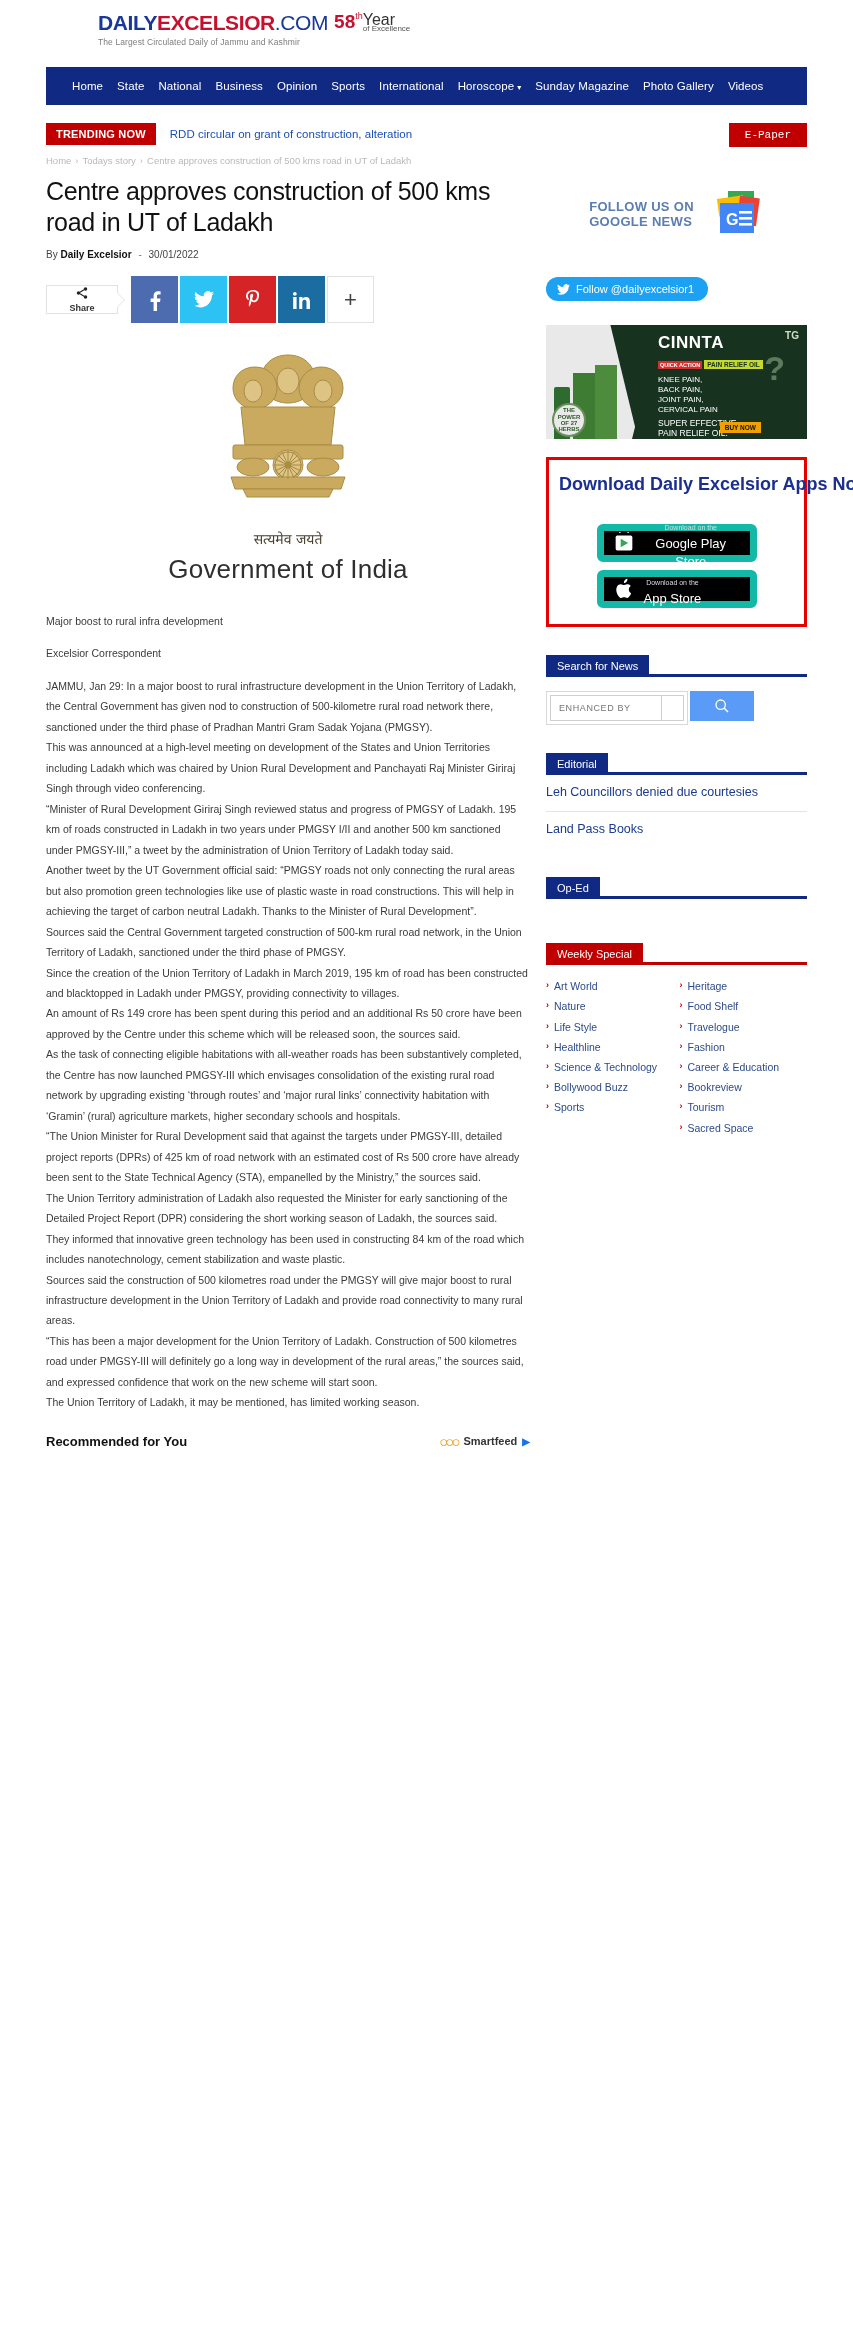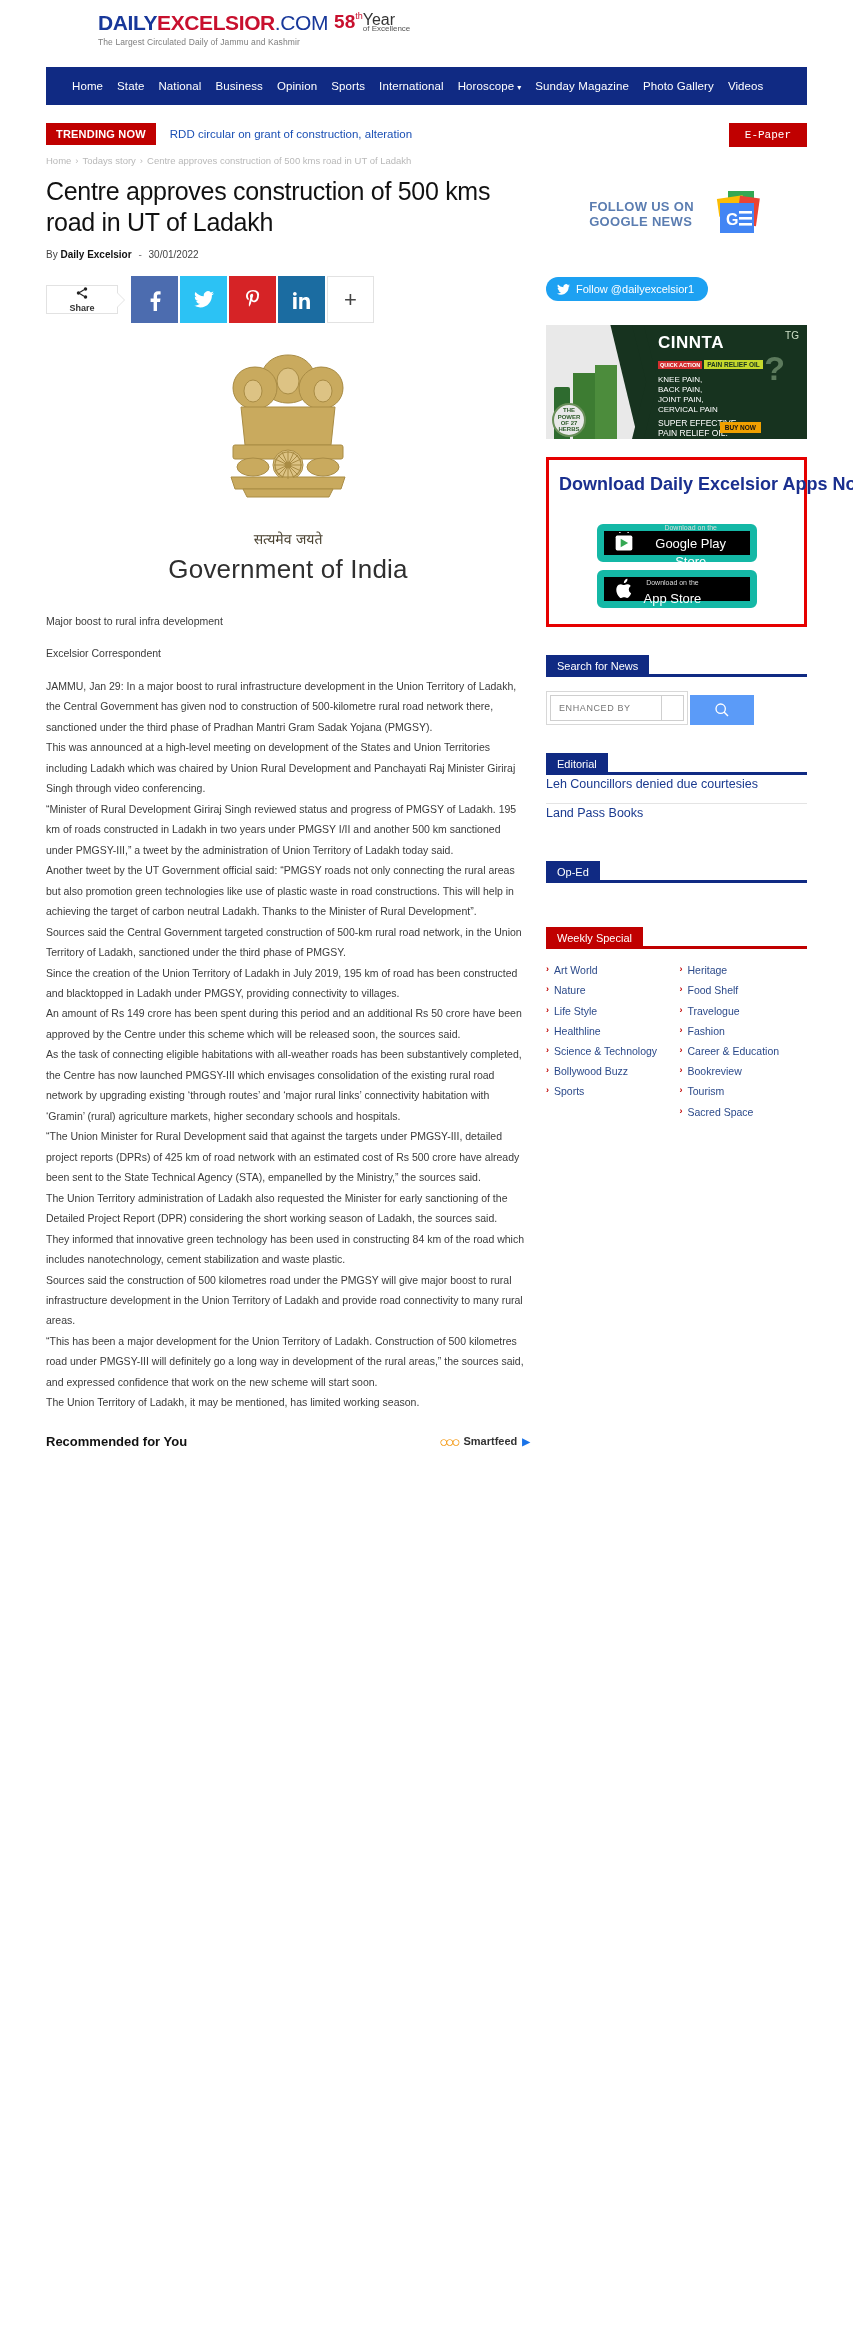--- a/index.html
+++ b/index.html
@@ -135,21 +135,21 @@
     position:absolute; left:0; top:0; width:92px; height:100%;
     background:#e9e9e9;
     clip-path: polygon(0 0, 70% 0, 100% 100%, 0 100%);
   }
   .ad-chev { position:absolute; left:86px; top:0; width:26px; height:100%;
     background:#17331f; clip-path: polygon(0 0, 55% 50%, 0 100%, 45% 100%, 100% 50%, 45% 0); }
   .ad-bottles { position:absolute; left:8px; bottom:0; display:flex; align-items:flex-end; }
   .bottle { width:16px; background:#2e6b2f; margin-right:3px; border-radius:2px 2px 0 0; }
   .box1 { width:22px; height:66px; background:#3d7c32; }
   .box2 { width:22px; height:74px; background:#4c8c3c; }
-  .ad-tg { position:absolute; right:8px; top:5px; color:#cfe0c8; font-size:10px; font-weight:400; }
+  .ad-tg { position:absolute; right:8px; top:5px; color:#cfe0c8; font-size:10px; font-weight:700; }
   .ad-body { position:absolute; left:112px; top:8px; color:#fff; }
   .ad-brand { font-size:17px; font-weight:700; letter-spacing:.5px; }
   .ad-sub { font-size:6.5px; background:#c6d92d; color:#17331f; display:inline-block; padding:1px 3px; font-weight:700; margin-top:1px;}
   .ad-quick { font-size:5.5px; background:#d32f2f; color:#fff; display:inline-block; padding:1px 2px; font-weight:700; margin-right:2px;}
   .ad-lines { font-size:8px; line-height:1.25; margin-top:4px; }
   .ad-super { font-size:8.5px; line-height:1.2; margin-top:3px; }
   .ad-q { position:absolute; right:22px; top:24px; color:#5c7a5c; font-size:34px; font-weight:700; }
   .ad-buy { position:absolute; right:46px; bottom:6px; background:#f0a000; color:#111; font-size:6.5px; font-weight:700; padding:2px 5px; }
   .ad-power { position:absolute; left:6px; bottom:2px; width:34px; height:34px; border-radius:50%;
     background:#e9e9e9; border:2px solid #6a8f5a; color:#2e5b2a; font-size:6px; font-weight:700;
@@ -174,32 +174,32 @@
   .sb-bubbles { margin-left:auto; margin-right:8px; position:relative; width:36px; height:36px; }
   .bub { position:absolute; border-radius:50%; }
 
   .sec-head { margin-top: 28px; display:flex; align-items:flex-end; }
   .sec-tab { color:#fff; font-size:11px; padding:5px 11px; }
   .sec-tab.blue { background:#102a83; }
   .sec-tab.red { background:#c00000; }
   .sec-rule { flex:1; height:3px; background:#102a83; }
   .sec-rule.red { background:#c00000; }
 
-  .search-box { margin-top: 14px; display:flex; align-items:flex-end; }
+  .search-box { margin-top: 14px; display:flex; align-items:flex-start; }
   .search-inner { border:1px solid #d8d8d8; padding:3px; display:flex; align-items:center; }
   .search-field {
     border:1px solid #cfcfcf; height:26px; width:112px; font-size:9px; color:#777;
     padding:0 8px; letter-spacing:.6px; background:#fff; font-family:"Liberation Sans", sans-serif;
   }
   .search-gap { width:22px; height:26px; border:1px solid #cfcfcf; border-left:none; }
   .search-btn {
     margin-left:2px; background:#5b9bf8; border:none; width:64px; height:30px;
     display:flex; align-items:center; justify-content:center; cursor:pointer;
   }
-  .side-link { display:block; color:#1a3a8f; font-size:12.5px; line-height:1.5; padding:0 0 10px 0; text-decoration:none; }
+  .side-link { display:block; color:#1a3a8f; font-size:12.5px; line-height:1.5; padding:8px 0 10px 0; text-decoration:none; }
   .side-link + .side-link { border-top:1px solid #e4e4e4; }
 
   .weekly-grid { margin-top:14px; display:grid; grid-template-columns:1fr 1fr; column-gap:6px; row-gap:5px; }
   .wk-item { display:flex; font-size:10.5px; line-height:1.45; }
   .wk-arrow { color:#c00000; font-weight:700; margin-right:5px; font-size:9px; }
   .wk-label { color:#2c4a8a; }
 </style>
 </head>
 <body>
 
@@ -340,21 +340,21 @@
 
       <div class="art">
         <p>Major boost to rural infra development</p>
         <p>Excelsior Correspondent</p>
         <div class="art-body">
           <p>JAMMU, Jan 29: In a major boost to rural infrastructure development in the Union Territory of Ladakh, the Central Government has given nod to construction of 500-kilometre rural road network there, sanctioned under the third phase of Pradhan Mantri Gram Sadak Yojana (PMGSY).</p>
           <p>This was announced at a high-level meeting on development of the States and Union Territories including Ladakh which was chaired by Union Rural Development and Panchayati Raj Minister Giriraj Singh through video conferencing.</p>
           <p>“Minister of Rural Development Giriraj Singh reviewed status and progress of PMGSY of Ladakh. 195 km of roads constructed in Ladakh in two years under PMGSY I/II and another 500 km sanctioned under PMGSY-III,” a tweet by the administration of Union Territory of Ladakh today said.</p>
           <p>Another tweet by the UT Government official said: “PMGSY roads not only connecting the rural areas but also promotion green technologies like use of plastic waste in road constructions. This will help in achieving the target of carbon neutral Ladakh. Thanks to the Minister of Rural Development”.</p>
           <p>Sources said the Central Government targeted construction of 500-km rural road network, in the Union Territory of Ladakh, sanctioned under the third phase of PMGSY.</p>
-          <p>Since the creation of the Union Territory of Ladakh in July 2019, 195 km of road has been constructed and blacktopped in Ladakh under PMGSY, providing connectivity to villages.</p>
+          <p>Since the creation of the Union Territory of Ladakh in March 2019, 195 km of road has been constructed and blacktopped in Ladakh under PMGSY, providing connectivity to villages.</p>
           <p>An amount of Rs 149 crore has been spent during this period and an additional Rs 50 crore have been approved by the Centre under this scheme which will be released soon, the sources said.</p>
           <p>As the task of connecting eligible habitations with all-weather roads has been substantively completed, the Centre has now launched PMGSY-III which envisages consolidation of the existing rural road network by upgrading existing ‘through routes’ and ‘major rural links’ connectivity habitation with ‘Gramin’ (rural) agriculture markets, higher secondary schools and hospitals.</p>
           <p>“The Union Minister for Rural Development said that against the targets under PMGSY-III, detailed project reports (DPRs) of 425 km of road network with an estimated cost of Rs 500 crore have already been sent to the State Technical Agency (STA), empanelled by the Ministry,” the sources said.</p>
           <p>The Union Territory administration of Ladakh also requested the Minister for early sanctioning of the Detailed Project Report (DPR) considering the short working season of Ladakh, the sources said.</p>
           <p>They informed that innovative green technology has been used in constructing 84 km of the road which includes nanotechnology, cement stabilization and waste plastic.</p>
           <p>Sources said the construction of 500 kilometres road under the PMGSY will give major boost to rural infrastructure development in the Union Territory of Ladakh and provide road connectivity to many rural areas.</p>
           <p>“This has been a major development for the Union Territory of Ladakh. Construction of 500 kilometres road under PMGSY-III will definitely go a long way in development of the rural areas,” the sources said, and expressed confidence that work on the new scheme will start soon.</p>
           <p>The Union Territory of Ladakh, it may be mentioned, has limited working season.</p>
         </div>
 

